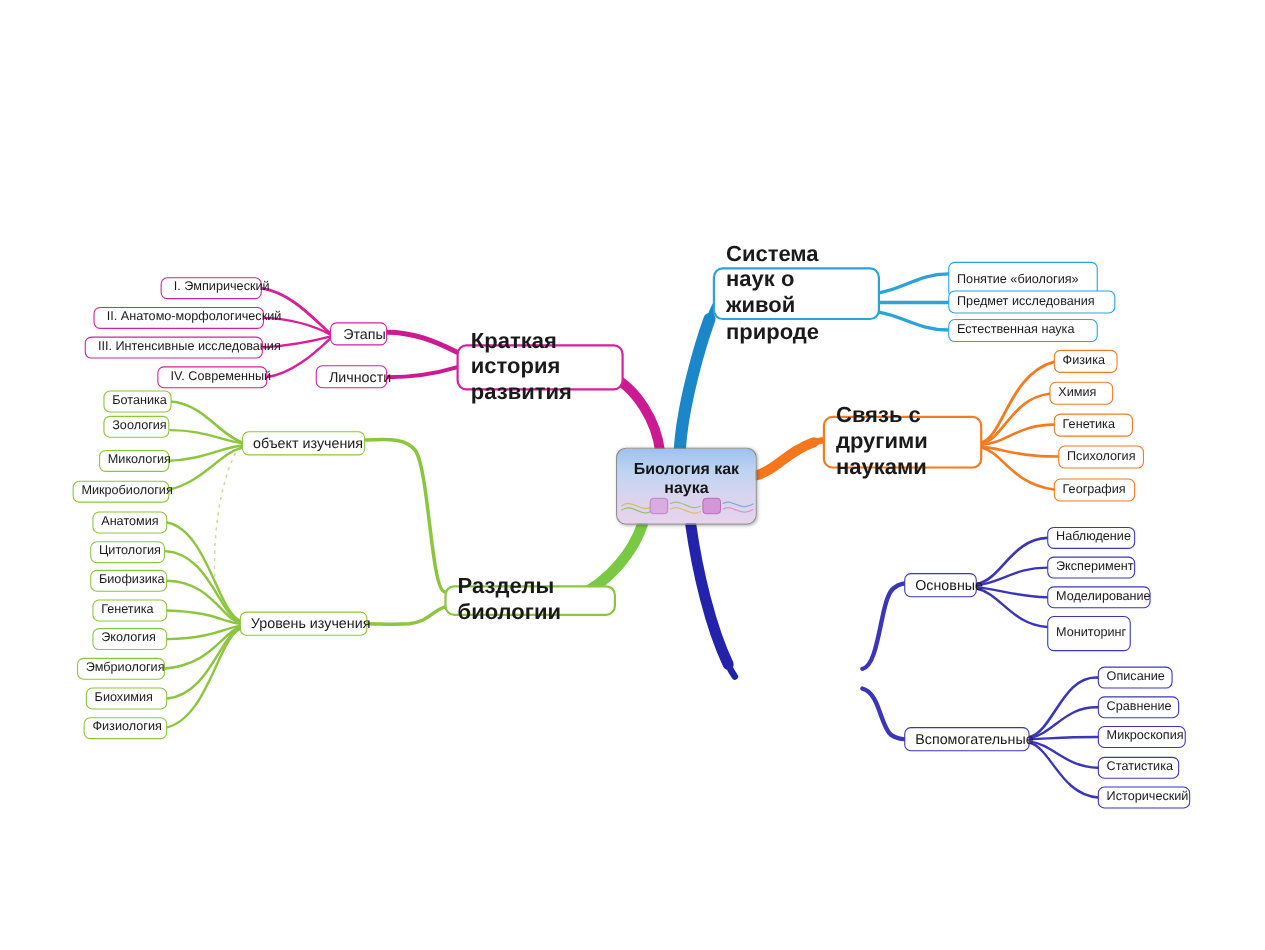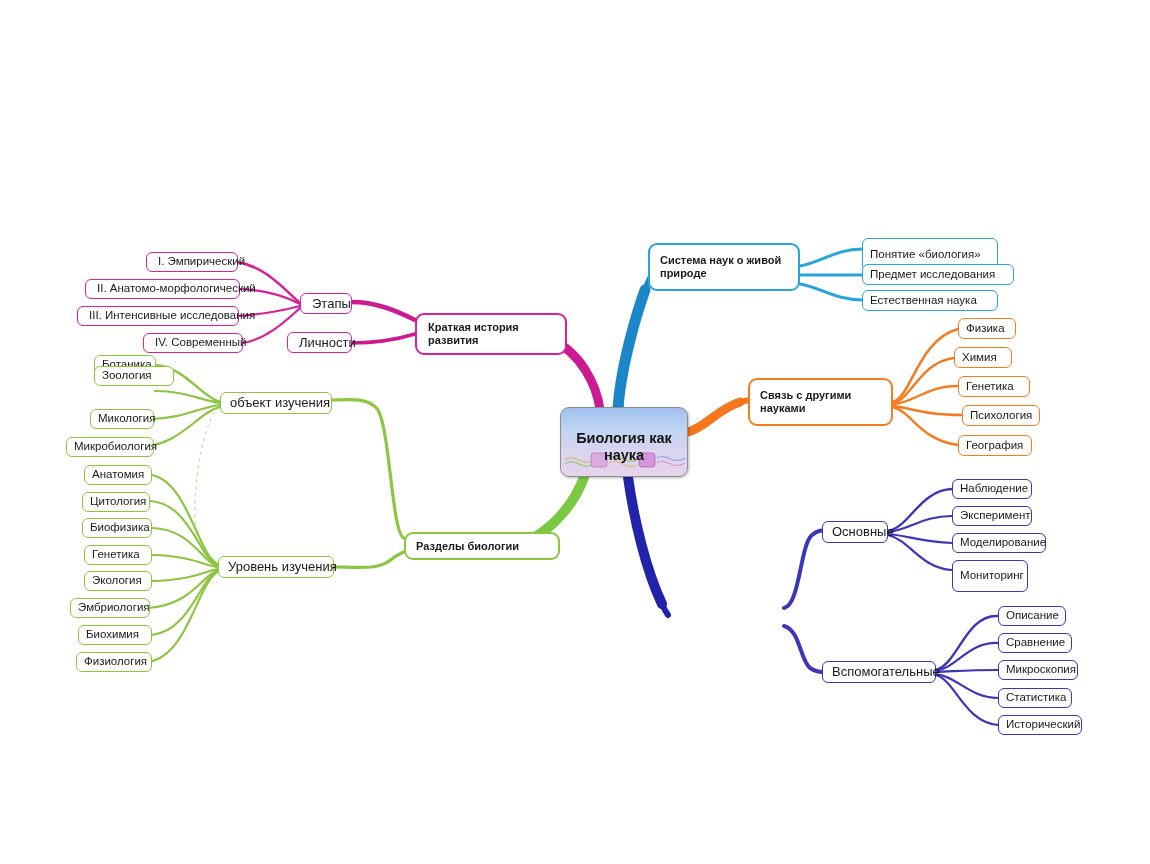--- a/index.html
+++ b/index.html
@@ -45,21 +45,21 @@
     font-size: 11.5px;
     padding: 0 7px;
     justify-content: flex-start;
   }
   .mid {
     font-size: 13px;
     padding: 0 9px;
     justify-content: flex-start;
   }
   .main {
-    font-size: 11px;
+    font-size: 20px;
     font-weight: bold;
     padding: 0 10px;
     border-width: 2.2px;
     border-radius: 9px;
     justify-content: flex-start;
   }
   .main span.txt { display: block; white-space: normal; }
 
   
   .c-magenta { border-color: #D6219B; padding-left: 11px; }
@@ -79,21 +79,21 @@
     border: 1.6px solid #8d8d8d;
     border-radius: 9px;
     background: linear-gradient(to bottom, #9fc0ee 0%, #bcd4f3 28%, #d9d4ef 62%, #e7d3ec 100%);
     box-shadow: 1px 1px 3px rgba(0,0,0,0.28);
     z-index: 10;
     overflow: hidden;
   }
   #central .ctitle {
     position: relative;
     z-index: 3;
-    padding-top: 22px;
+    padding-top: 11px;
     text-align: center;
     font-size: 14.5px;
     font-weight: bold;
     color: #151515;
     line-height: 1.2;
   }
   #central .deco {
     position: absolute;
     left: 0; top: 0;
     width: 128px; height: 70px;
@@ -259,21 +259,21 @@
   <div class="node mid c-green" style="left:220px; top:392px; width:112px; height:22px;">
     <span>объект изучения</span>
   </div>
   <div class="node mid c-green" style="left:218px; top:556px; width:116px; height:22px;">
     <span>Уровень изучения</span>
   </div>
 
   <div class="node leaf c-green" style="left:94px; top:355px; width:62px; height:20px;">
     <span>Ботаника</span>
   </div>
-  <div class="node leaf c-green" style="left:94px; top:366px; width:80px; height:20px;">
+  <div class="node leaf c-green" style="left:94px; top:378px; width:60px; height:20px;">
     <span>Зоология</span>
   </div>
   <div class="node leaf c-green" style="left:90px; top:409px; width:64px; height:20px;">
     <span>Микология</span>
   </div>
   <div class="node leaf c-green" style="left:66px; top:437px; width:88px; height:20px;text-align:center;">
     <span>Микробиология</span>
   </div>
 
   <div class="node leaf c-green" style="left:84px; top:465px; width:68px; height:20px;">

